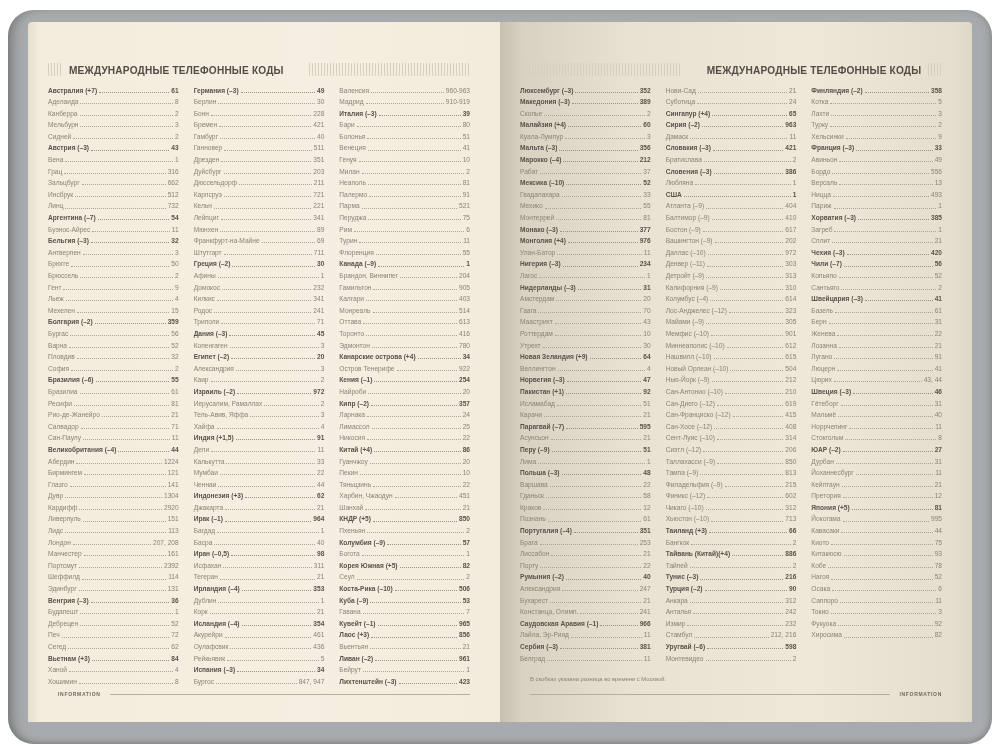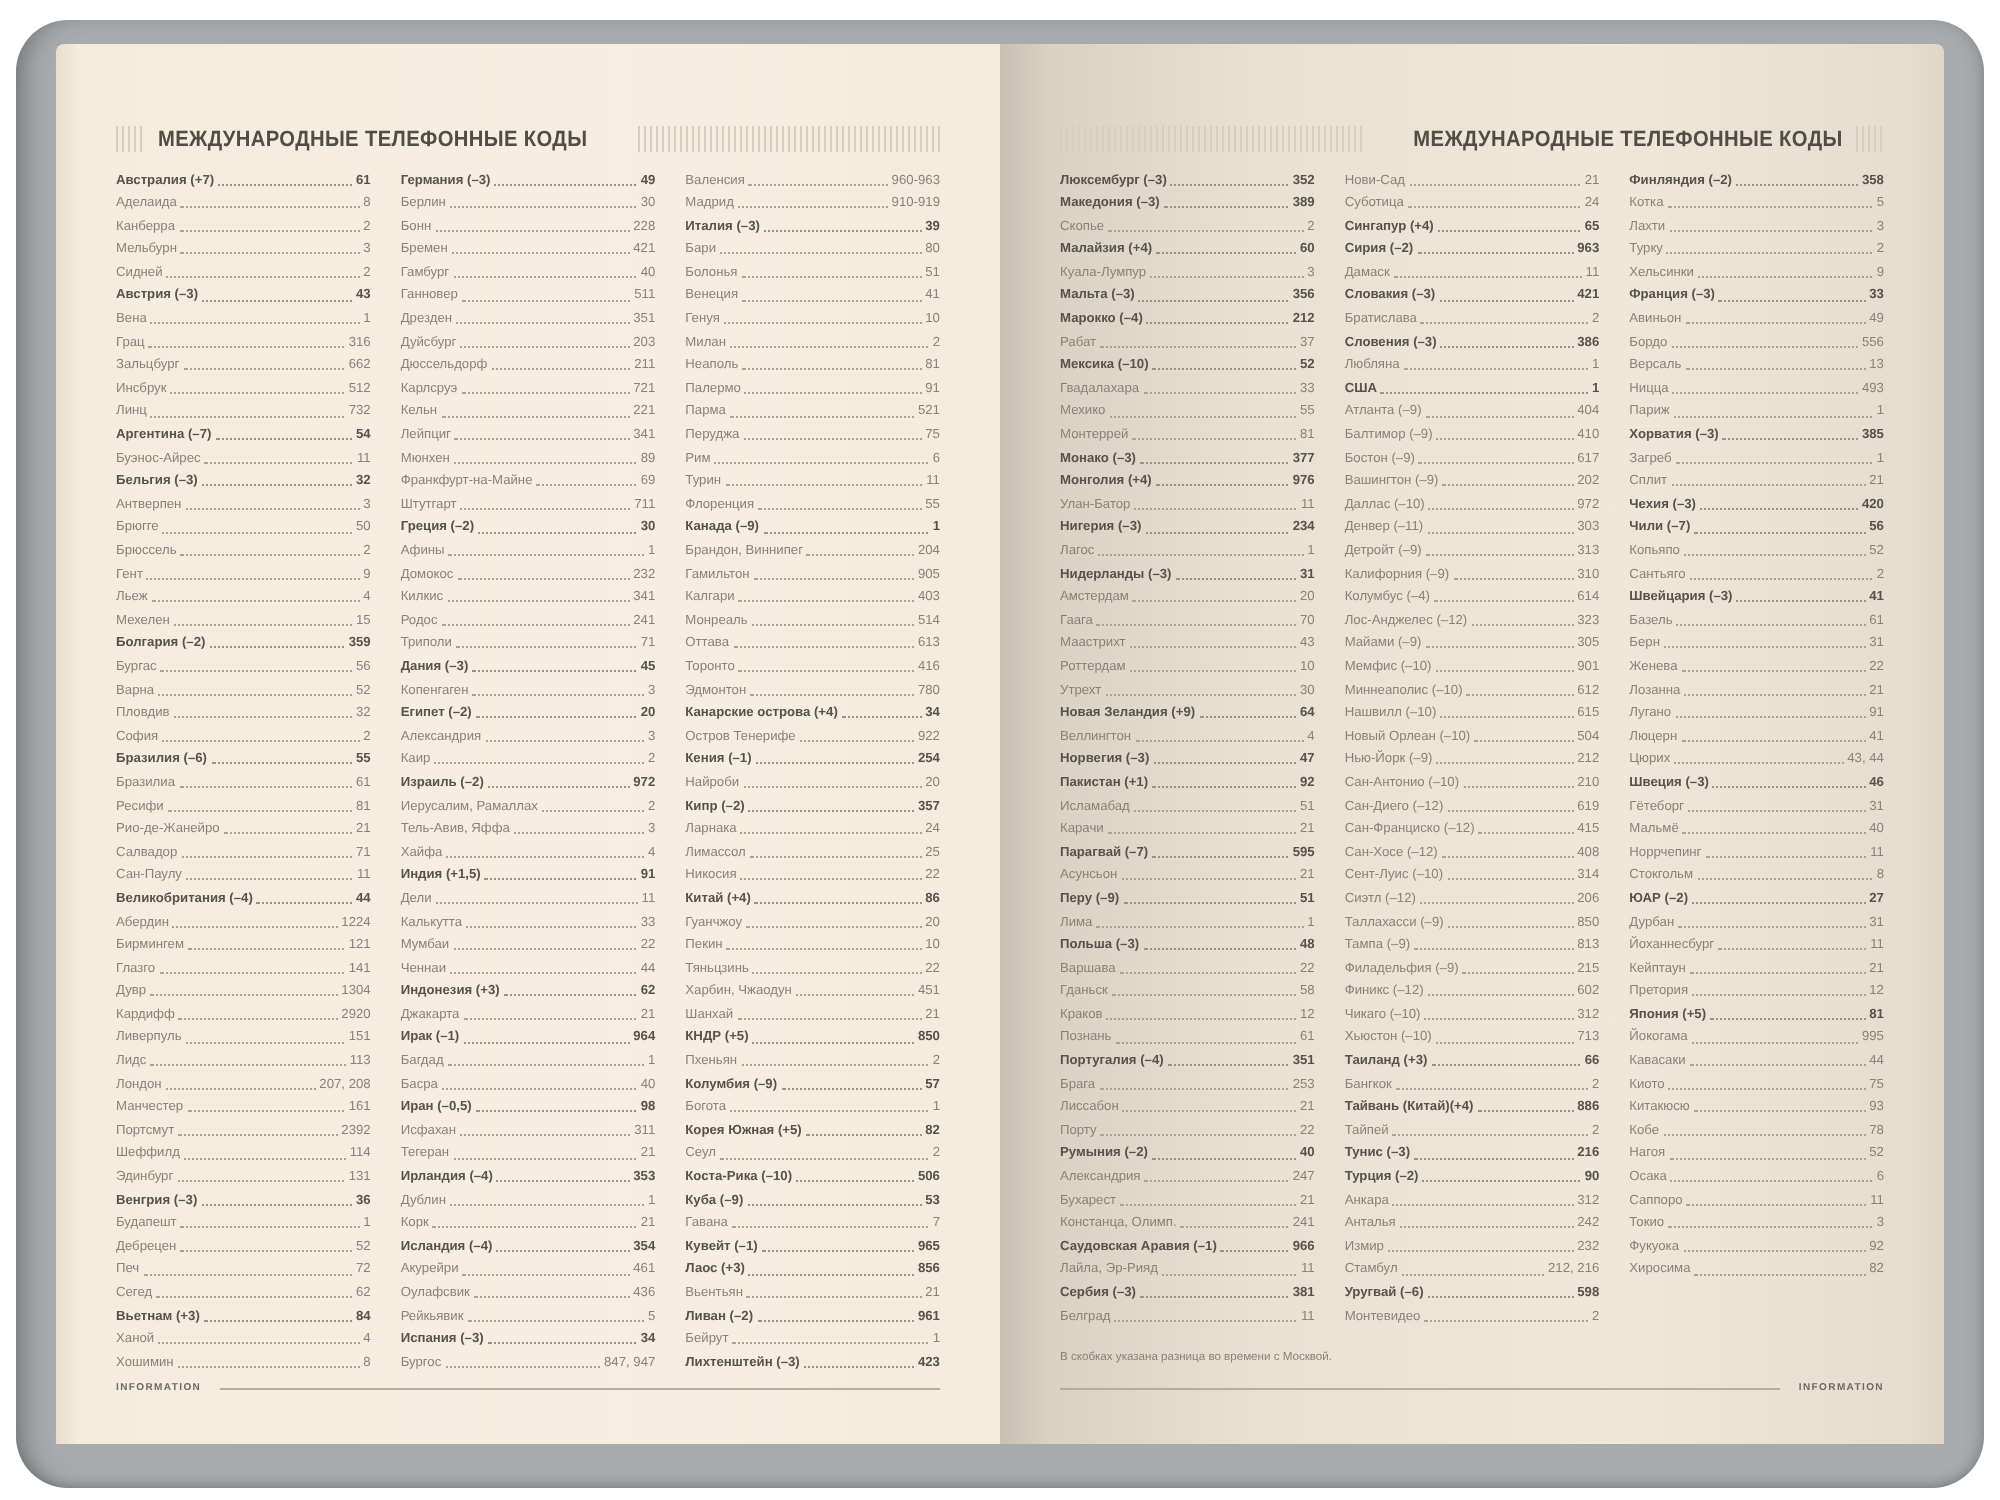--- a/index.html
+++ b/index.html
@@ -3,21 +3,21 @@
 <meta charset="utf-8">
 <style>
   * { margin:0; padding:0; box-sizing:border-box; }
   html,body { width:1000px; height:750px; background:#ffffff; font-family:"Liberation Sans", sans-serif; overflow:hidden; }
   .book {
     position:absolute; left:8px; top:10px; width:984px; height:734px;
     background:#a8abad; border-radius:26px;
     box-shadow: inset 10px 0 12px -6px rgba(60,62,64,.45), inset -6px 0 8px -5px rgba(60,62,64,.3), inset 0 -4px 6px -3px rgba(60,62,64,.3);
   }
   .pages { position:absolute; left:20px; top:12px; width:944px; height:700px; display:flex; }
-  .page { position:relative; width:472px; height:700px; padding:40px 30px 0 30px; }
+  .page { position:relative; width:472px; height:700px; padding:40px 30px 0 20px; }
   .page.left {
     border-radius:4px 0 0 0;
     background:linear-gradient(90deg,#e6dfd0 0,#f4edde 2.5%,#f6efe1 60%,#f3ecdd 100%);
   }
   .page.right {
     border-radius:0 4px 0 0;
     background:linear-gradient(90deg,#c7c0b2 0,#d9d2c3 5%,#e9e2d3 28%,#efe8d9 65%,#e5decf 96%,#ded7c7 100%);
   }
   .hdr { display:flex; align-items:center; height:15px; margin-bottom:7px; }
   .stripes {

